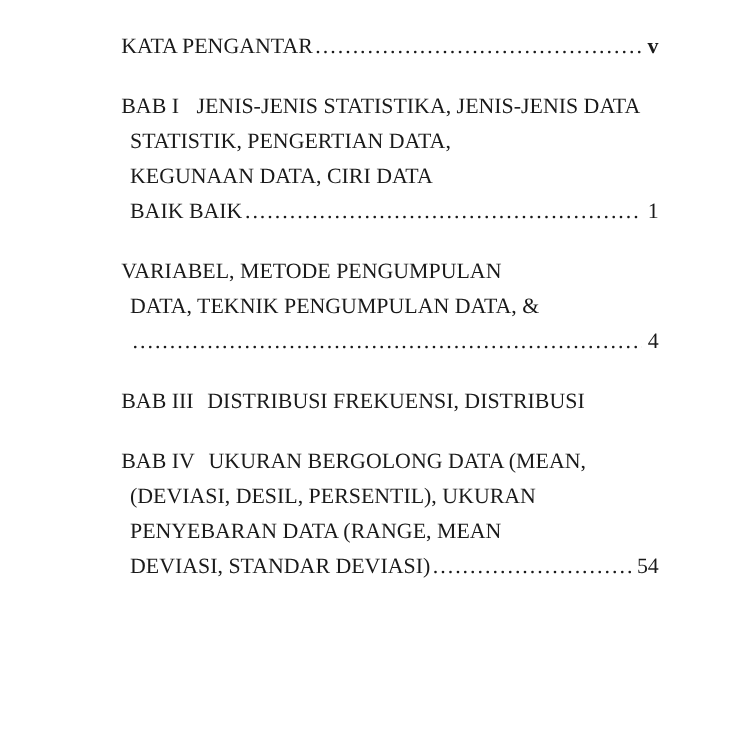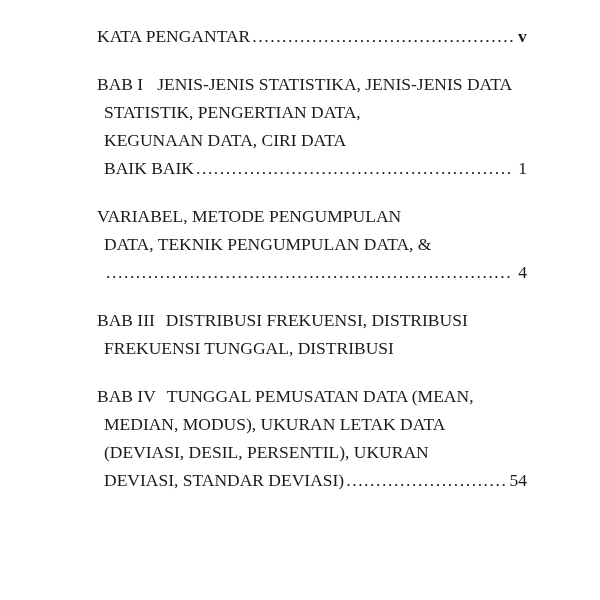--- a/index.html
+++ b/index.html
@@ -113,34 +113,31 @@
       <div class="line indent">
         <span class="leader"></span>
         <span class="pageno">4</span>
       </div>
     </div>
     <div class="entry">
       <div class="line plain">
         <span class="chap-label">BAB III</span>
         <span class="txt">DISTRIBUSI FREKUENSI, DISTRIBUSI</span>
       </div>
-      <div class="line indent plain">
-        <span class="txt">FREKUENSI TUNGGAL, DISTRIBUSI</span>
-      </div>
     </div>
     <div class="entry">
       <div class="line plain">
         <span class="chap-label">BAB IV</span>
-        <span class="txt">TUNGGAL PEMUSATAN DATA (MEAN,</span>
-      </div>
-      <div class="line indent plain">
-        <span class="txt">MEDIAN, MODUS), UKURAN LETAK DATA</span>
+        <span class="txt">UKURAN BERGOLONG DATA (MEAN,</span>
       </div>
       <div class="line indent plain">
         <span class="txt">(DEVIASI, DESIL, PERSENTIL), UKURAN</span>
+      </div>
+      <div class="line indent plain">
+        <span class="txt">PENYEBARAN DATA (RANGE, MEAN</span>
       </div>
       <div class="line indent">
         <span class="txt">DEVIASI, STANDAR DEVIASI)</span>
         <span class="leader"></span>
         <span class="pageno">54</span>
       </div>
     </div>
   </div>
 
 </body></html>

